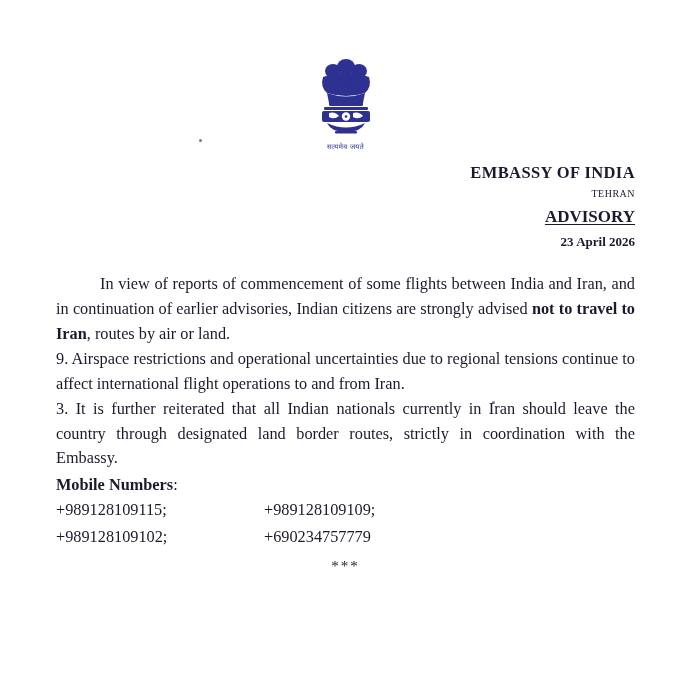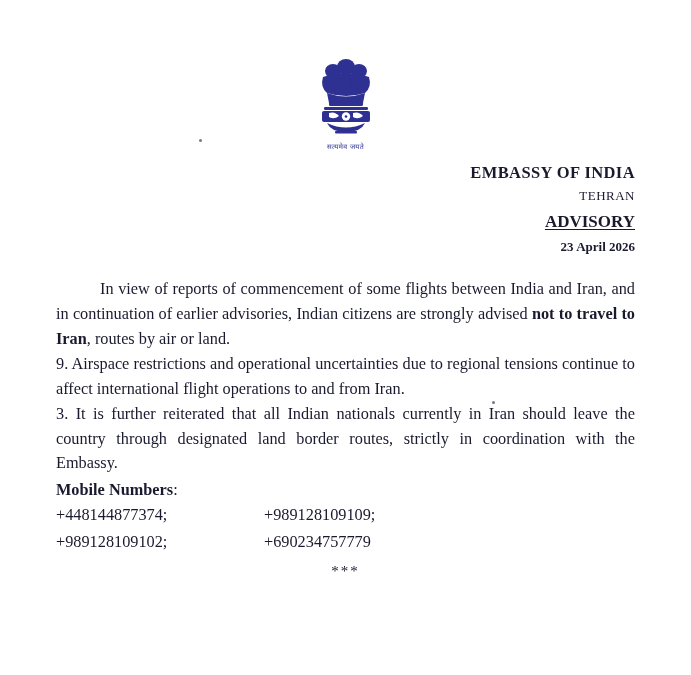--- a/index.html
+++ b/index.html
@@ -50,21 +50,21 @@
   .head {
     text-align: right;
     margin-top: 12px;
   }
   .head .org {
     font-weight: bold;
     font-size: 16.5px;
     letter-spacing: .4px;
   }
   .head .city {
-    font-size: 13px;
+    font-size: 10px;
     margin-top: 5px;
     letter-spacing: .5px;
   }
   .head .advisory {
     font-weight: bold;
     font-size: 17px;
     margin-top: 8px;
     text-decoration: underline;
     text-underline-offset: 2px;
   }
@@ -179,21 +179,21 @@
     </p>
     <p>9. Airspace restrictions and operational uncertainties due to regional tensions continue to affect international flight operations to and from Iran.</p>
     <p>3. It is further reiterated that all Indian nationals currently in Iran should leave the country through designated land border routes, strictly in coordination with the Embassy.</p>
   </div>
 
   <div class="contacts">
     <div>
       <span class="label">Mobile Numbers</span><span>:</span>
     </div>
     <div class="num-grid">
-      <span>+448144877374;</span>
+      <span>+989128109115;</span>
       <span>+989128109109;</span>
       <span>+989128109102;</span>
       <span>+690234757779</span>
     </div>
   </div>
 
   <div class="end-mark">***</div>
 
 </div>
 

